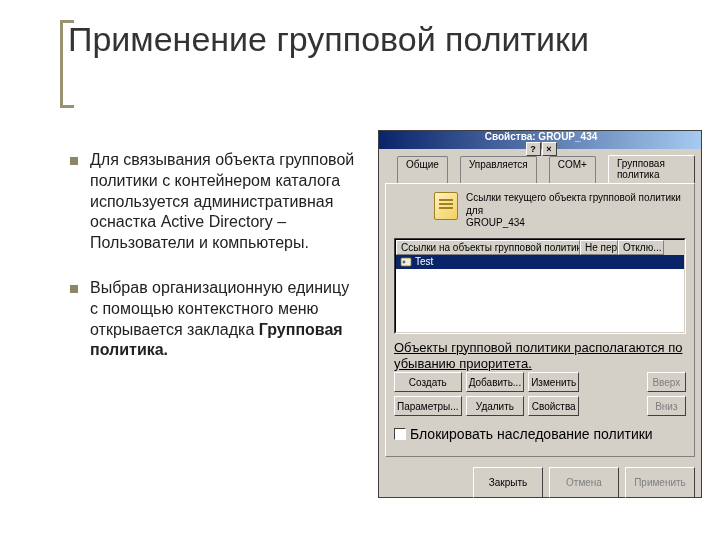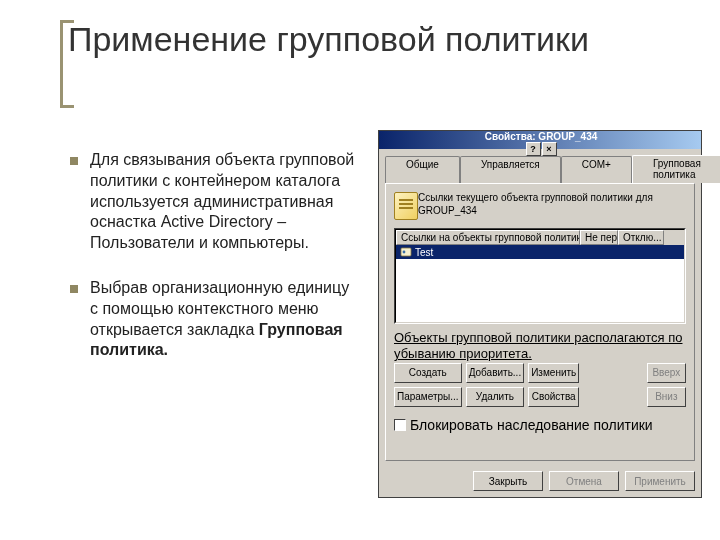--- a/index.html
+++ b/index.html
@@ -96,29 +96,30 @@
     justify-content: center;
     font-family: Arial;
     font-weight: bold;
   }
   .tabs-row {
     display: flex;
     padding: 6px 6px 0 6px;
     flex-shrink: 0;
   }
   .tab {
-    padding: 2px 20px;
+    padding: 2px 8px;
     border: 1px solid #808080;
     border-bottom: none;
     background: #d4d0c8;
     margin-right: 0;
     border-top-left-radius: 2px;
     border-top-right-radius: 2px;
     position: relative;
     top: 1px;
+    margin-left: 12px;
   }
   .tab.active {
     background: #d4d0c8;
     border-top: 1px solid #fff;
     border-left: 1px solid #fff;
     border-right: 1px solid #404040;
     z-index: 2;
     top: 0;
     padding-bottom: 3px;
   }
@@ -130,21 +131,23 @@
     border-bottom-color: #808080;
     background: #d4d0c8;
     padding: 8px;
     display: flex;
     flex-direction: column;
     position: relative;
   }
   .gpo-header {
     display: flex;
     align-items: flex-start;
+    gap: 8px;
     margin-bottom: 8px;
+    margin-left: 40px;
   }
   .gpo-icon {
     width: 24px;
     height: 28px;
     background: linear-gradient(135deg, #fdf2c0, #f0d060);
     border: 1px solid #a08020;
     border-radius: 2px;
     position: relative;
     flex-shrink: 0;
   }
@@ -256,21 +259,21 @@
   }
   .dialog-bottom {
     display: flex;
     justify-content: flex-end;
     gap: 6px;
     padding: 4px 6px 6px;
     flex-shrink: 0;
   }
   .dialog-bottom .win-btn {
     width: 70px;
-    height: 20px;
+    height: 31px;
   }
 </style>
 </head>
 <body>
 
 <div class="title-bracket"></div>
 <div class="slide-title">Применение групповой политики</div>
 
 <div class="body-area">
   <div class="bullet-item">

